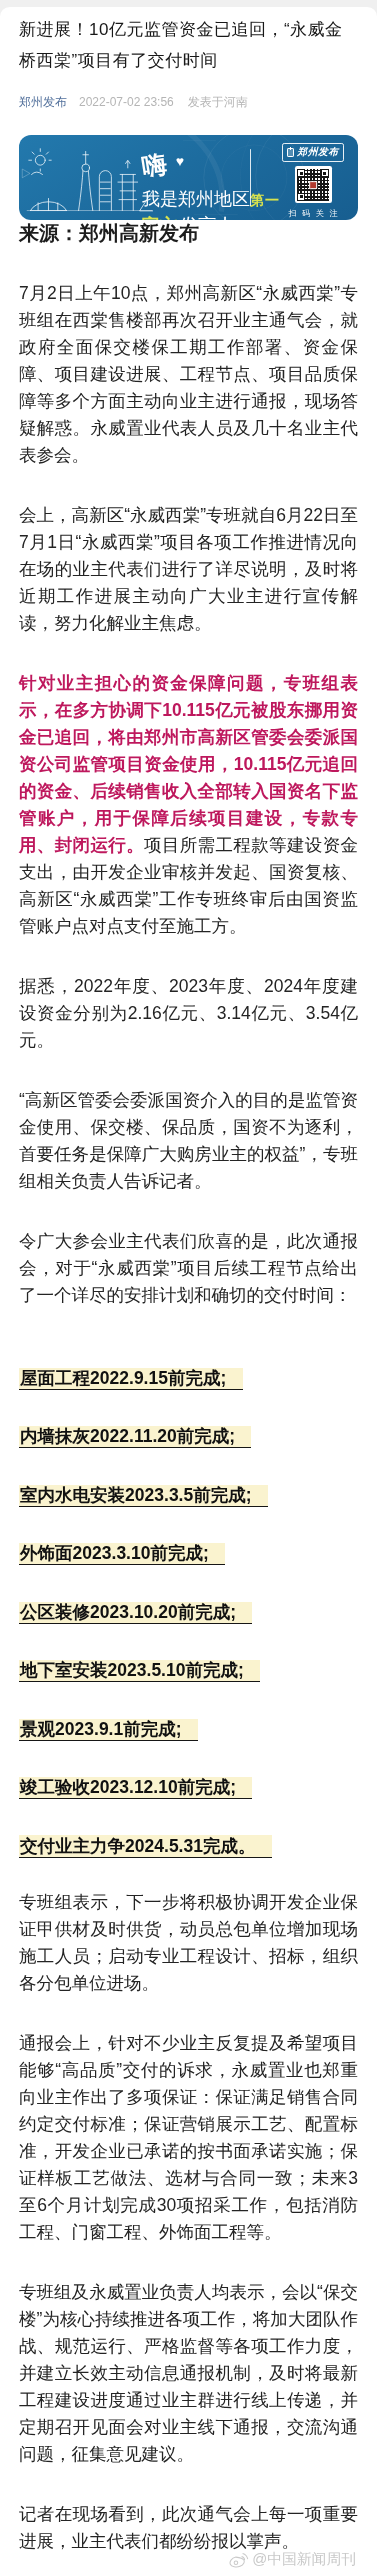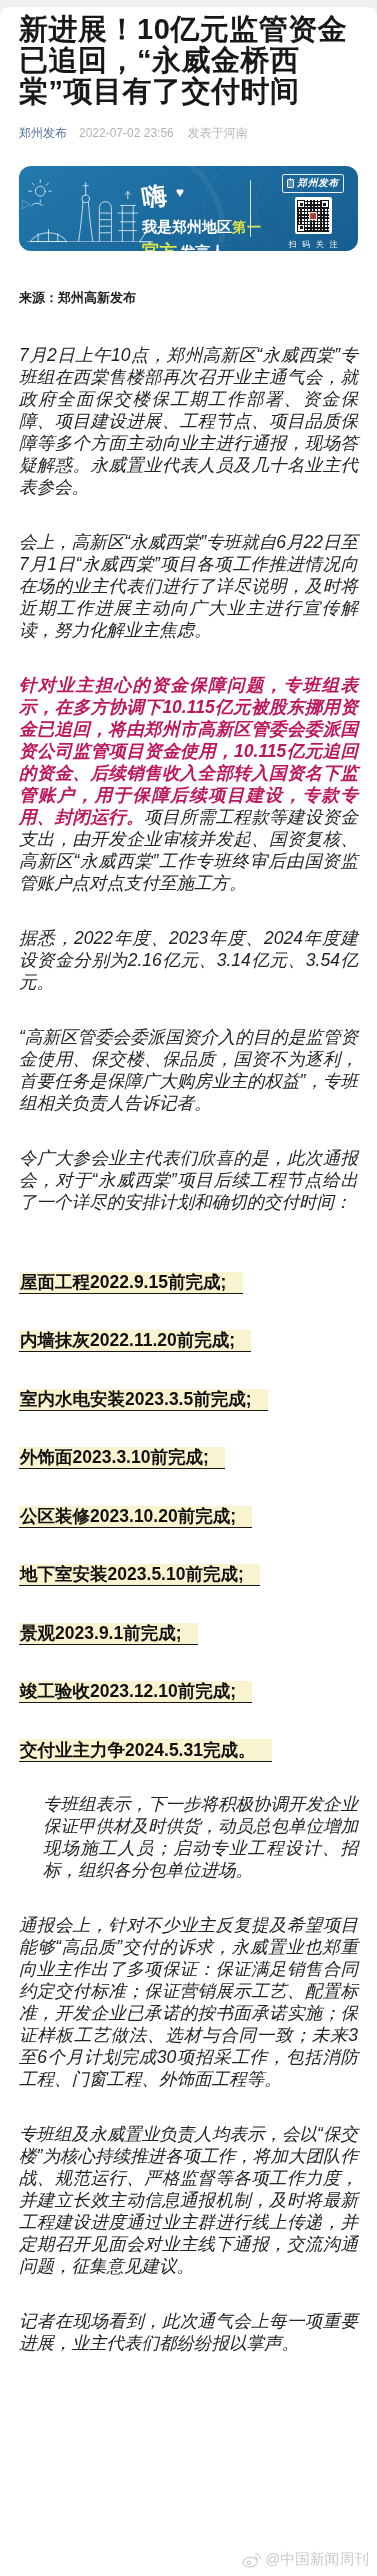--- a/index.html
+++ b/index.html
@@ -2,38 +2,38 @@
 <html style="font-size:8.7px"><head>
 <meta charset="utf-8">
 <style>
   * { margin:0; padding:0; box-sizing:border-box; }
   html,body { background:#e9e9e9; }
   body { font-family:"Liberation Sans","DejaVu Sans",sans-serif; }
   .page { position:relative; width:377px; height:2576px; background:#f0f0f0; overflow:hidden; margin:0 auto; }
   .card { position:absolute; top:6.6px; left:0; right:0; bottom:0; background:#ffffff; border-radius:9.8px 9.8px 0 0; }
   .content { padding:0 19px; }
 
-  .title { margin-top:7.7px; font-size:29px; line-height:31px; font-weight:700; color:#181818; letter-spacing:0.5px; word-break:break-all; }
+  .title { margin-top:7.7px; font-size:17px; line-height:31px; font-weight:400; color:#181818; letter-spacing:0.5px; word-break:break-all; }
 
   .meta { margin-top:18px; font-size:12px; line-height:16.4px; color:#b5b5b5; }
   .meta .author { color:#53719c; margin-right:12px; }
   .meta .date { margin-right:14px; }
 
   
   .banner { position:relative; margin-top:24px; width:339px; height:85px; border-radius:12px;
             background:linear-gradient(150deg,#2379ad 0%, #1d6c9f 45%, #175e90 100%); overflow:hidden; }
   .banner-deco { position:absolute; inset:0; }
   .skyline { position:absolute; left:6.6px; bottom:3.3px; }
 
   .banner-center { position:absolute; left:123px; top:14px; }
   .greet-row { white-space:nowrap; }
   .greet { display:inline-block; font-size:25px; font-weight:700; color:#fff; transform:rotate(-9deg); text-shadow:0 0.5px 0 rgba(0,0,0,.15); }
   .heart { display:inline-block; color:#fff; font-size:14px; margin-left:8.7px; vertical-align:7.7px; }
   .b-line1 { margin-top:5.5px; white-space:nowrap; }
-  .b-line1 .w, .b-line2 .w { color:#fff; font-weight:700; font-size:15px; }
+  .b-line1 .w, .b-line2 .w { color:#fff; font-weight:400; font-size:18px; }
   .accent { color:#d7e24e; font-weight:700; }
   .b-line1 .accent { font-size:14px; letter-spacing:1.1px; }
   .b-line2 { margin-top:2.2px; white-space:nowrap; }
   .b-line2 .accent { font-size:17.5px; margin-right:3.3px; }
 
   .divider { position:absolute; left:231px; top:14px; width:1.1px; height:57px; background:rgba(255,255,255,.85); border-radius:0.5px; }
 
   .qr-block { position:absolute; left:247px; top:8.7px; width:94px; text-align:center; }
   .logo-pill { display:inline-flex; align-items:center; gap:3.3px; border:0.8px solid rgba(255,255,255,.9); border-radius:2.2px; padding:1.6px 4.9px; }
   .logo-ico { position:relative; width:6.6px; height:8.7px; border:0.8px solid #fff; border-radius:1.1px; background:rgba(255,255,255,.25); }
@@ -44,30 +44,30 @@
       background-image:
         repeating-linear-gradient(0deg,#161616 0 1.6px,transparent 1.6px 3.3px),
         repeating-linear-gradient(90deg,#161616 0 1.6px,transparent 1.6px 3.3px); }
   .finder { position:absolute; width:8.2px; height:8.2px; border:1.6px solid #161616; background:#fff; display:flex; }
   .finder i { margin:auto; width:2.7px; height:2.7px; background:#161616; }
   .f-tl { left:0; top:0; } .f-tr { right:0; top:0; } .f-bl { left:0; bottom:0; }
   .qr-logo { position:absolute; left:50%; top:50%; width:7.7px; height:7.7px; transform:translate(-50%,-50%); background:#b23b30; border:1.1px solid #fff; border-radius:1.1px; }
   .qr-caption { margin-top:4.4px; color:#fff; font-size:8.2px; letter-spacing:5.5px; text-indent:5.5px; opacity:.95; }
 
   
-  .source { margin-top:33px; font-size:13px; line-height:27px; font-weight:700; color:#1d1d1d; }
-  .para { margin-top:33px; font-size:17.5px; line-height:22px; color:#242424; text-align:justify; word-break:break-all;font-style:italic; }
+  .source { font-size:20px; line-height:27px; font-weight:700; color:#1d1d1d; }
+  .para { margin-top:33px; font-size:17.5px; line-height:27px; color:#242424; text-align:justify; word-break:break-all; }
   .para strong { font-weight:700; color:#be185d; }
 
   .milestones { margin-top:31px; }
   .milestone { margin-bottom:8.2px; }
   .hl { display:inline-block; font-size:17.5px; line-height:18.6px; font-weight:700; color:#111;
         background:#faf3cf; border-bottom:1.6px solid #161616; padding:1.1px 16.4px 1.6px 1.1px;margin-top:28px; }
 
-  .watermark { position:absolute; right:8px; bottom:6.6px; display:flex; align-items:center; gap:3.3px; color:#c9c9c9; font-size:14.8px; }
+  .watermark { position:absolute; right:21px; bottom:6.6px; display:flex; align-items:center; gap:3.3px; color:#c9c9c9; font-size:14.8px; }
 </style>
 </head>
 <body>
 
 <div class="page">
   <div class="card">
     <div class="content">
 
       <h1 class="title">新进展！10亿元监管资金已追回，“永威金桥西棠”项目有了交付时间</h1>
 
@@ -156,21 +156,21 @@
         <div class="milestone"><span class="hl">内墙抹灰2022.11.20前完成;</span></div>
         <div class="milestone"><span class="hl">室内水电安装2023.3.5前完成;</span></div>
         <div class="milestone"><span class="hl">外饰面2023.3.10前完成;</span></div>
         <div class="milestone"><span class="hl">公区装修2023.10.20前完成;</span></div>
         <div class="milestone"><span class="hl">地下室安装2023.5.10前完成;</span></div>
         <div class="milestone"><span class="hl">景观2023.9.1前完成;</span></div>
         <div class="milestone"><span class="hl">竣工验收2023.12.10前完成;</span></div>
         <div class="milestone"><span class="hl">交付业主力争2024.5.31完成。</span></div>
       </div>
 
-      <p class="para" style="margin-top:31px;margin-left:24px;"><span>专班组表示，下一步将积极协调开发企业保证甲供材及时供货，动员总包单位增加现场施工人员；启动专业工程设计、招标，组织各分包单位进场。</span></p>
+      <p class="para" style="margin-top:31px;"><span>专班组表示，下一步将积极协调开发企业保证甲供材及时供货，动员总包单位增加现场施工人员；启动专业工程设计、招标，组织各分包单位进场。</span></p>
       <p class="para"><span>通报会上，针对不少业主反复提及希望项目能够“高品质”交付的诉求，永威置业也郑重向业主作出了多项保证：保证满足销售合同约定交付标准；保证营销展示工艺、配置标准，开发企业已承诺的按书面承诺实施；保证样板工艺做法、选材与合同一致；未来3至6个月计划完成30项招采工作，包括消防工程、门窗工程、外饰面工程等。</span></p>
       <p class="para"><span>专班组及永威置业负责人均表示，会以“保交楼”为核心持续推进各项工作，将加大团队作战、规范运行、严格监督等各项工作力度，并建立长效主动信息通报机制，及时将最新工程建设进度通过业主群进行线上传递，并定期召开见面会对业主线下通报，交流沟通问题，征集意见建议。</span></p>
       <p class="para"><span>记者在现场看到，此次通气会上每一项重要进展，业主代表们都纷纷报以掌声。</span></p>
 
     </div>
   </div>
 
   <div class="watermark">
     <svg width="21" height="16.4" viewBox="0 0 40 32">
       <g fill="none" stroke="#c9c9c9" stroke-width="2">

